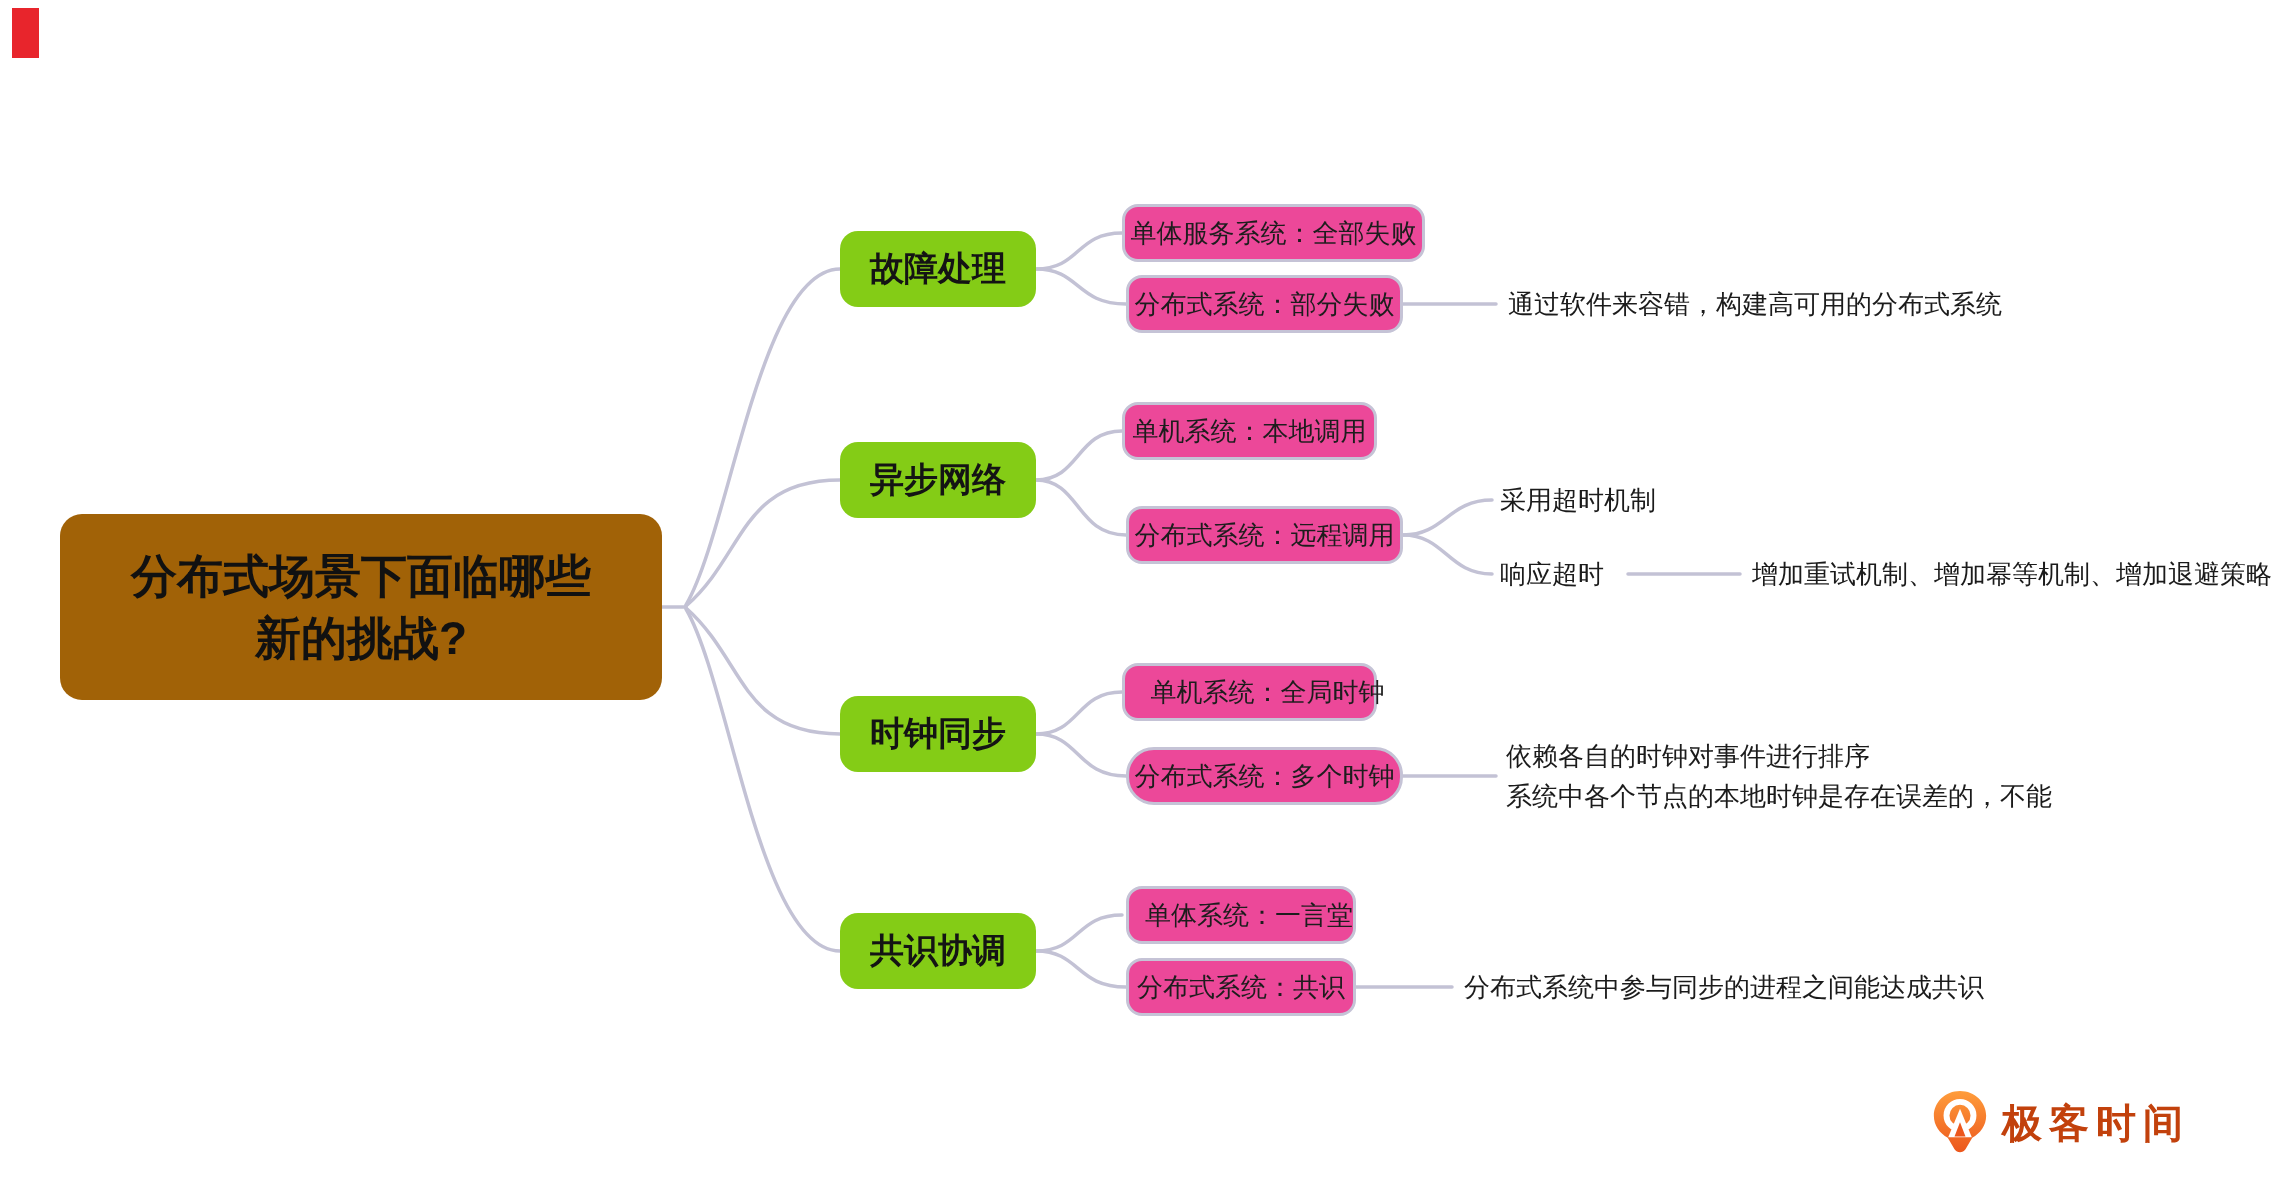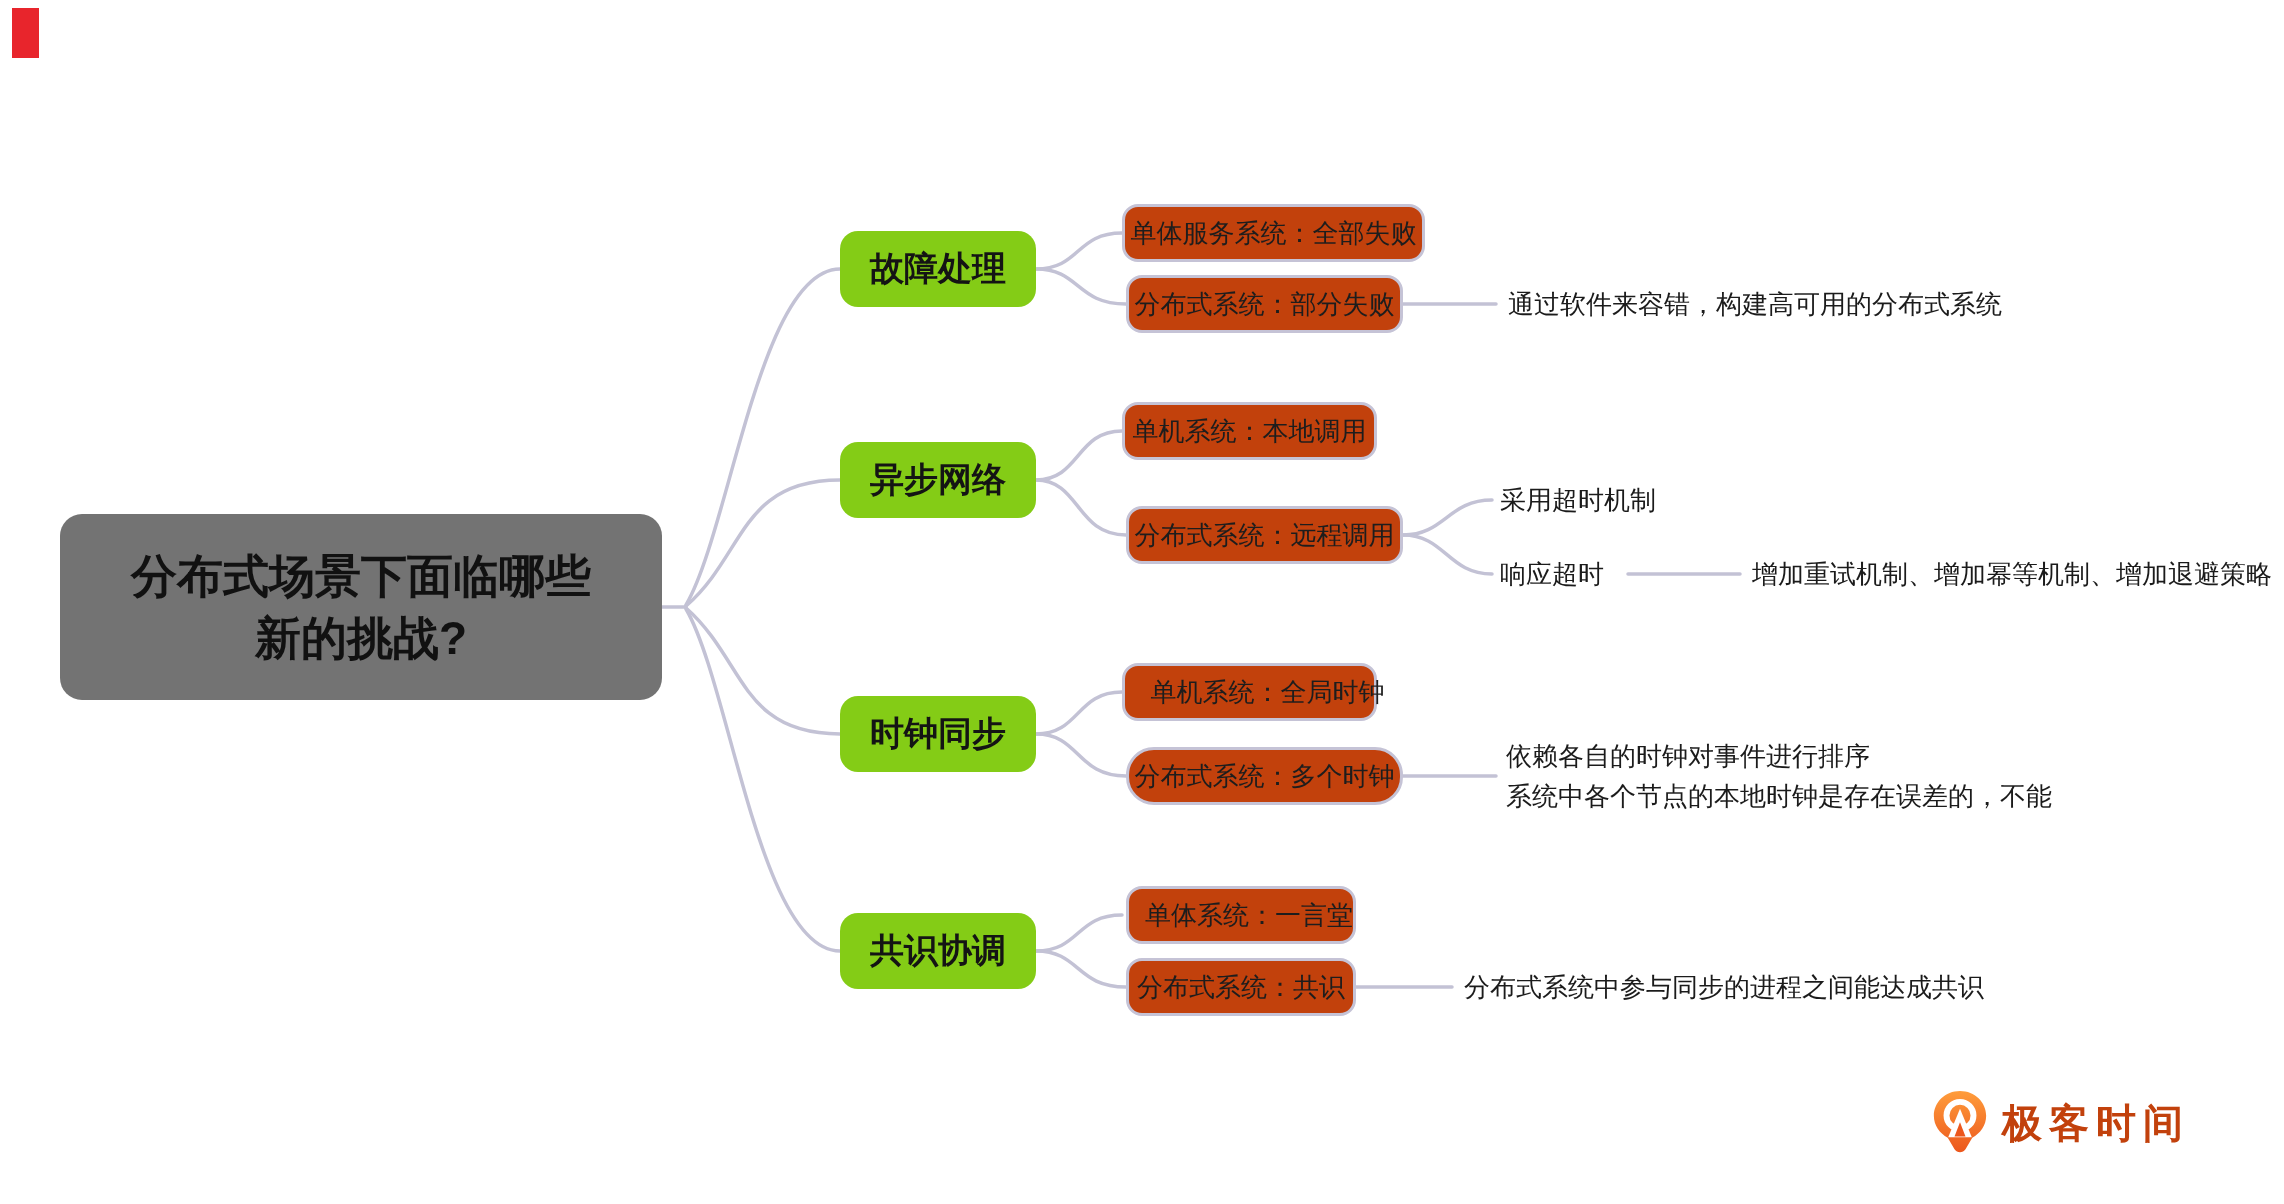--- a/index.html
+++ b/index.html
@@ -7,34 +7,34 @@
     width:2284px;height:1204px;position:relative;background:#ffffff;overflow:hidden;
     font-family:"Liberation Sans","DejaVu Sans",sans-serif;
   }
   .abs{position:absolute;}
   #connector-svg{position:absolute;left:0;top:0;width:2284px;height:1204px;pointer-events:none;}
   #connector-svg path{stroke:#C3C2D5;stroke-width:3.5;fill:none;stroke-linecap:round;}
 
   .corner-marker{left:12px;top:8px;width:27px;height:50px;background:#E8252C;}
 
   .root-node{
-    left:60px;top:514px;width:602px;height:186px;background:#737373;border-radius:22px;
+    left:60px;top:514px;width:602px;height:186px;background:#a16207;border-radius:22px;
     display:flex;flex-direction:column;align-items:center;justify-content:center;
     font-size:46px;font-weight:bold;color:#111;line-height:62px;text-align:center;
   }
 
   .branch-node{
     left:840px;width:196px;height:76px;background:#84cc16;border-radius:18px;
     display:flex;align-items:center;justify-content:center;
     font-size:34px;font-weight:bold;color:#141414;white-space:nowrap;
   }
   .branch-1{top:231px;} .branch-2{top:442px;} .branch-3{top:696px;} .branch-4{top:913px;}
 
   .leaf-node{
-    height:58px;background:#c2410c;border:3px solid #C5C3D6;border-radius:16px;
+    height:58px;background:#ec4899;border:3px solid #C5C3D6;border-radius:16px;
     display:flex;align-items:center;justify-content:center;box-sizing:border-box;
     font-size:26px;color:#1d1d1d;white-space:nowrap;
   }
   .leaf-1a{left:1122px;top:204px;width:303px;}
   .leaf-1b{left:1126px;top:275px;width:277px;}
   .leaf-2a{left:1122px;top:402px;width:255px;}
   .leaf-2b{left:1126px;top:506px;width:277px;}
   .leaf-3a{left:1122px;top:663px;width:255px;padding-left:36px;}
   .leaf-3b{left:1126px;top:747px;width:277px;border-radius:28px;}
   .leaf-4a{left:1126px;top:886px;width:230px;padding-left:16px;}

